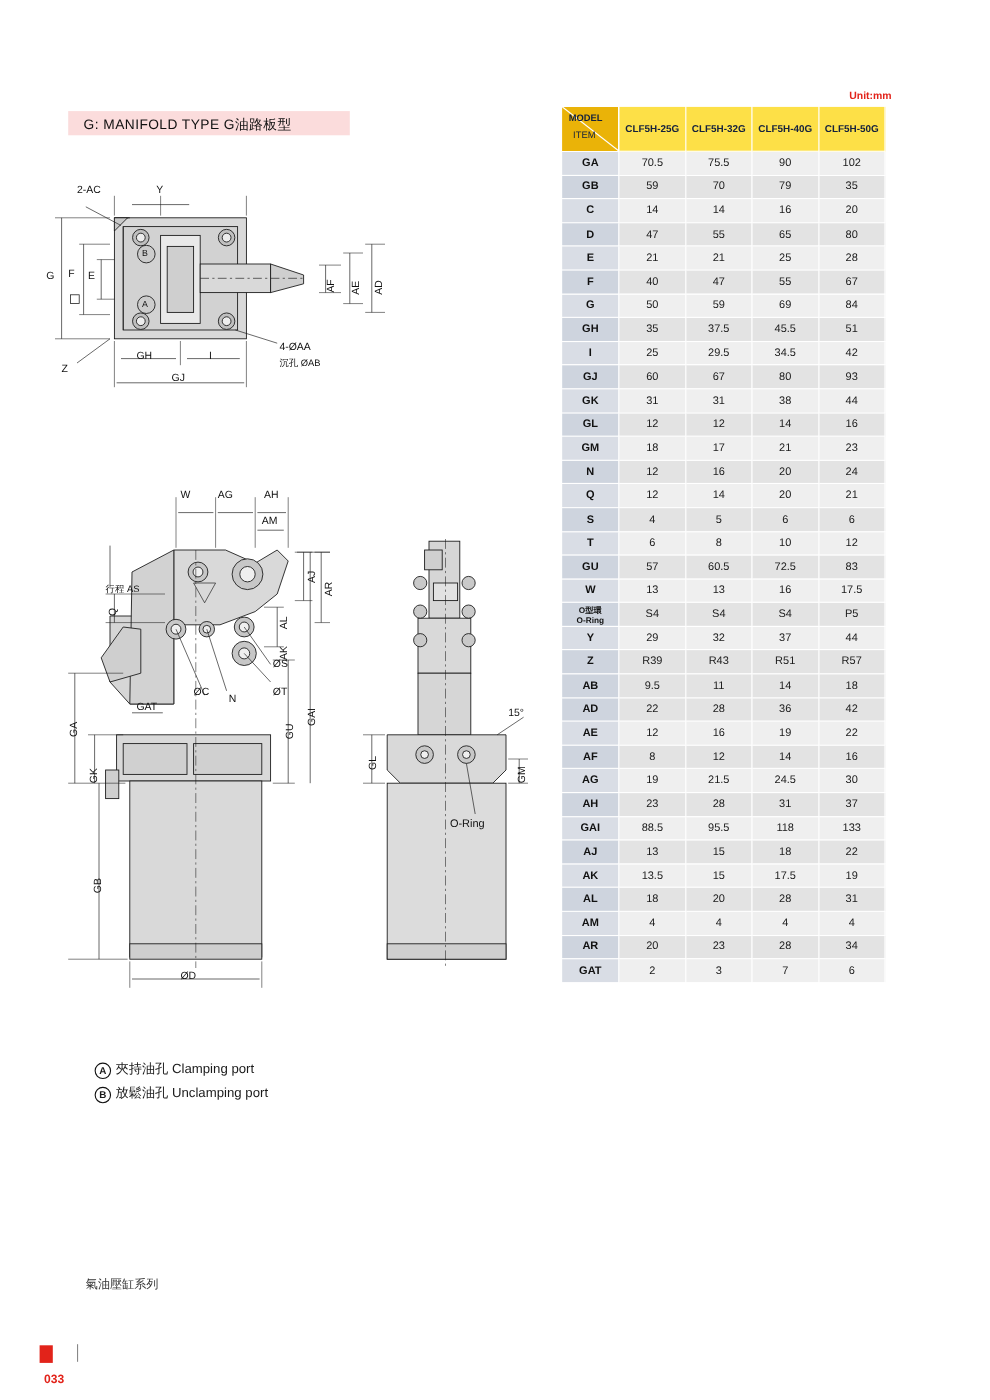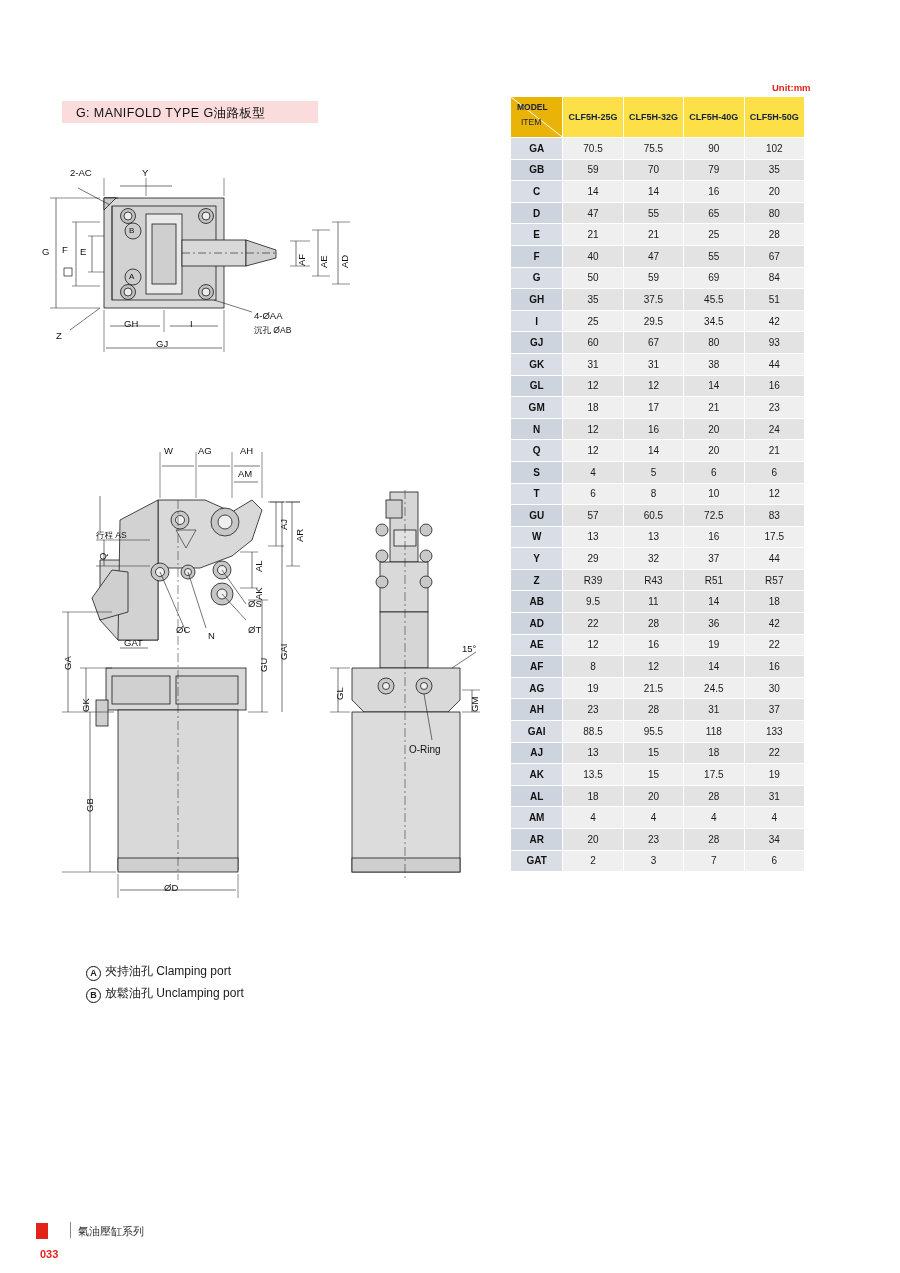--- a/index.html
+++ b/index.html
@@ -71,21 +71,21 @@
   .footer-bar{
     position:absolute;left:36px;top:1223px;width:12px;height:16px;background:#e2231a;
   }
   .footer-num{
     position:absolute;left:40px;top:1248px;font-size:11px;font-weight:bold;color:#e2231a;
   }
   .footer-sep{
     position:absolute;left:70px;top:1222px;width:1px;height:16px;background:#888;
   }
   .footer-text{
-    position:absolute;left:78px;top:1224px;font-size:11px;color:#333;font-family:Liberation Serif, serif;
+    position:absolute;left:78px;top:1160px;font-size:11px;color:#333;font-family:Liberation Serif, serif;
   }
   
   .draw{position:absolute;left:0;top:0;width:458px;height:1100px;}
   .dim-txt{position:absolute;font-size:9.5px;color:#111;white-space:nowrap;}
   .dim-txt.rot{transform:rotate(-90deg);transform-origin:left top;}
   .cn-txt{position:absolute;font-size:8.5px;color:#111;white-space:nowrap;}
   svg{position:absolute;left:0;top:0;overflow:visible;}
 </style>
 </head>
 <body>
@@ -472,20 +472,29 @@
         <td class="val">72.5</td>
         <td class="val">83</td>
       </tr>
       <tr class="odd">
         <td class="rowhead">W</td>
         <td class="val">13</td>
         <td class="val">13</td>
         <td class="val">16</td>
         <td class="val">17.5</td>
       </tr>
+      <tr class="even">
+        <td class="rowhead">
+          <div class="oring-head"><span>O型環</span><br><span>O-Ring</span></div>
+        </td>
+        <td class="val">S4</td>
+        <td class="val">S4</td>
+        <td class="val">S4</td>
+        <td class="val">P5</td>
+      </tr>
       <tr class="odd">
         <td class="rowhead">Y</td>
         <td class="val">29</td>
         <td class="val">32</td>
         <td class="val">37</td>
         <td class="val">44</td>
       </tr>
       <tr class="even">
         <td class="rowhead">Z</td>
         <td class="val">R39</td>

